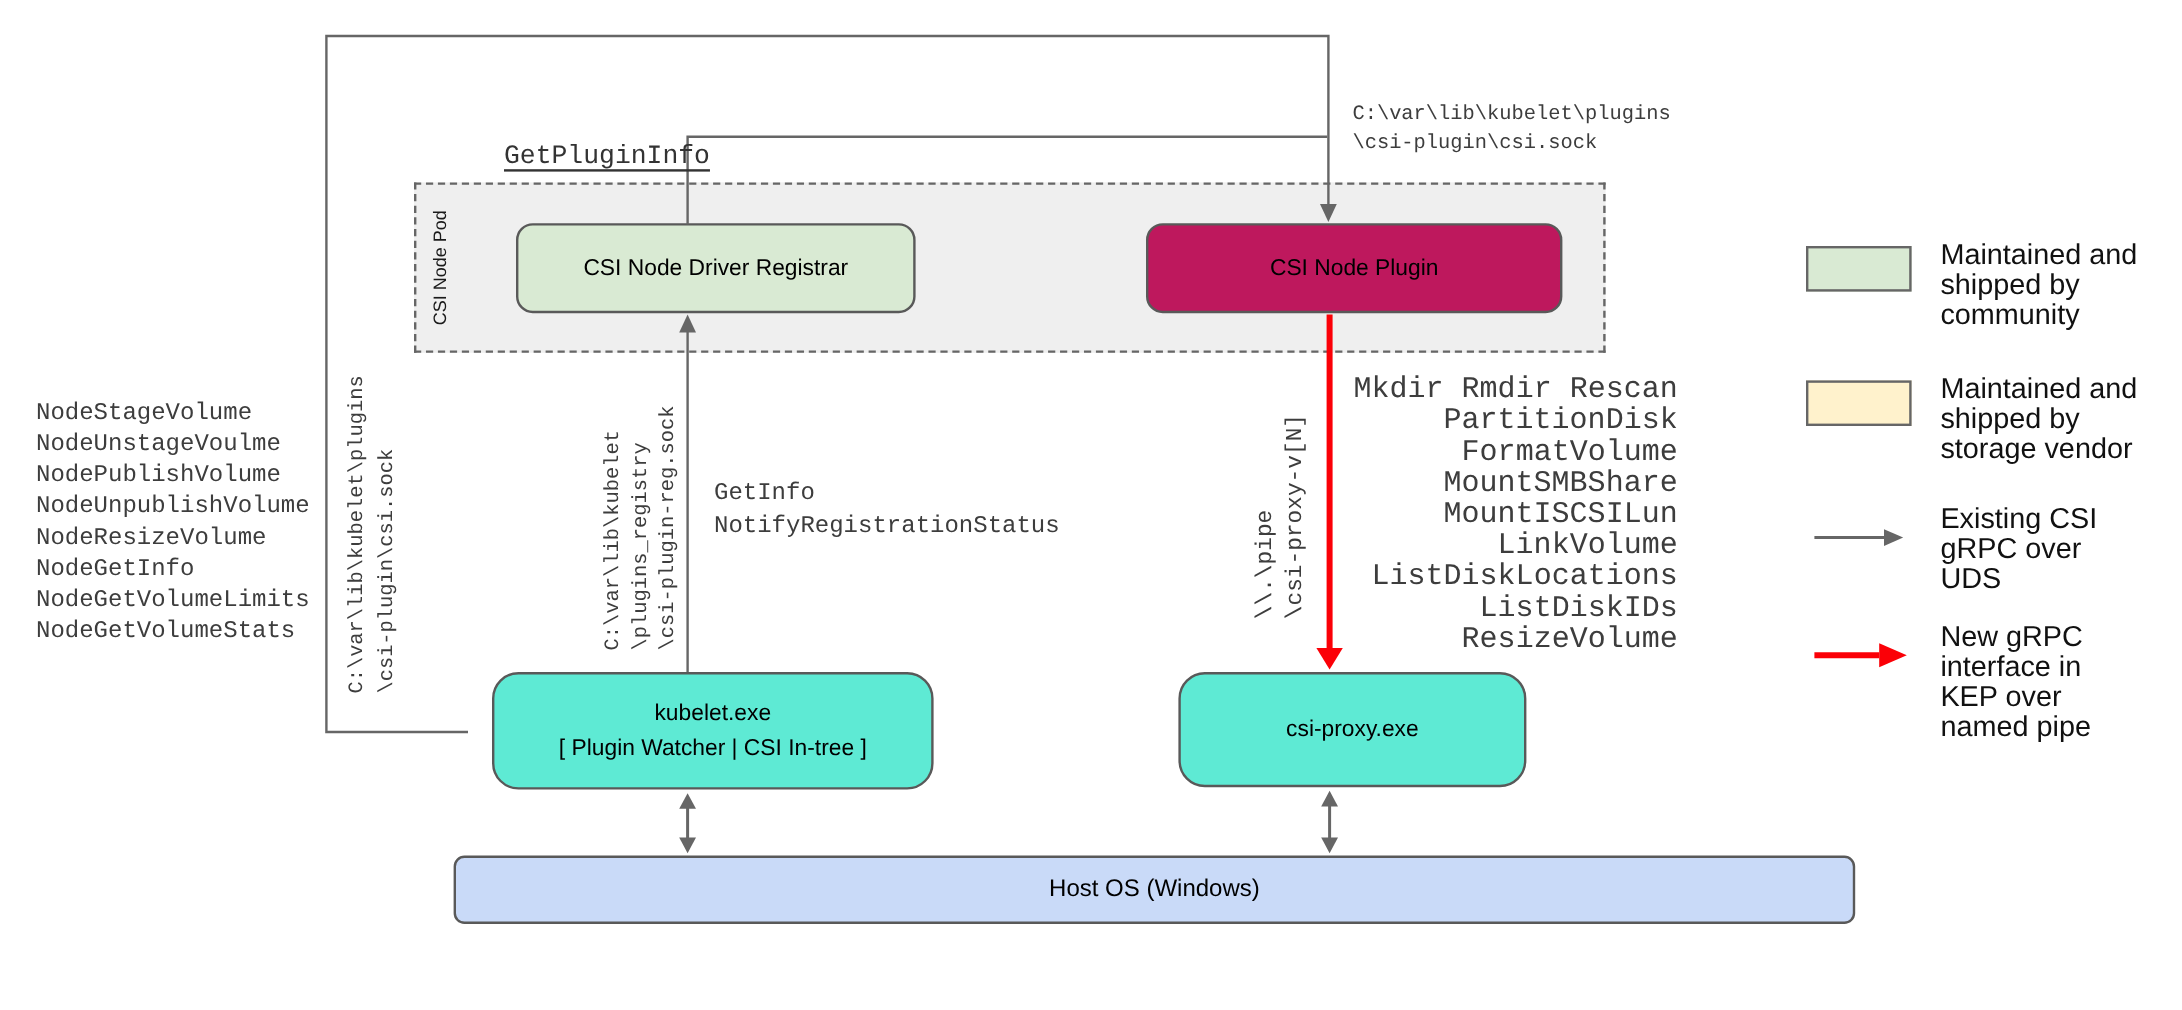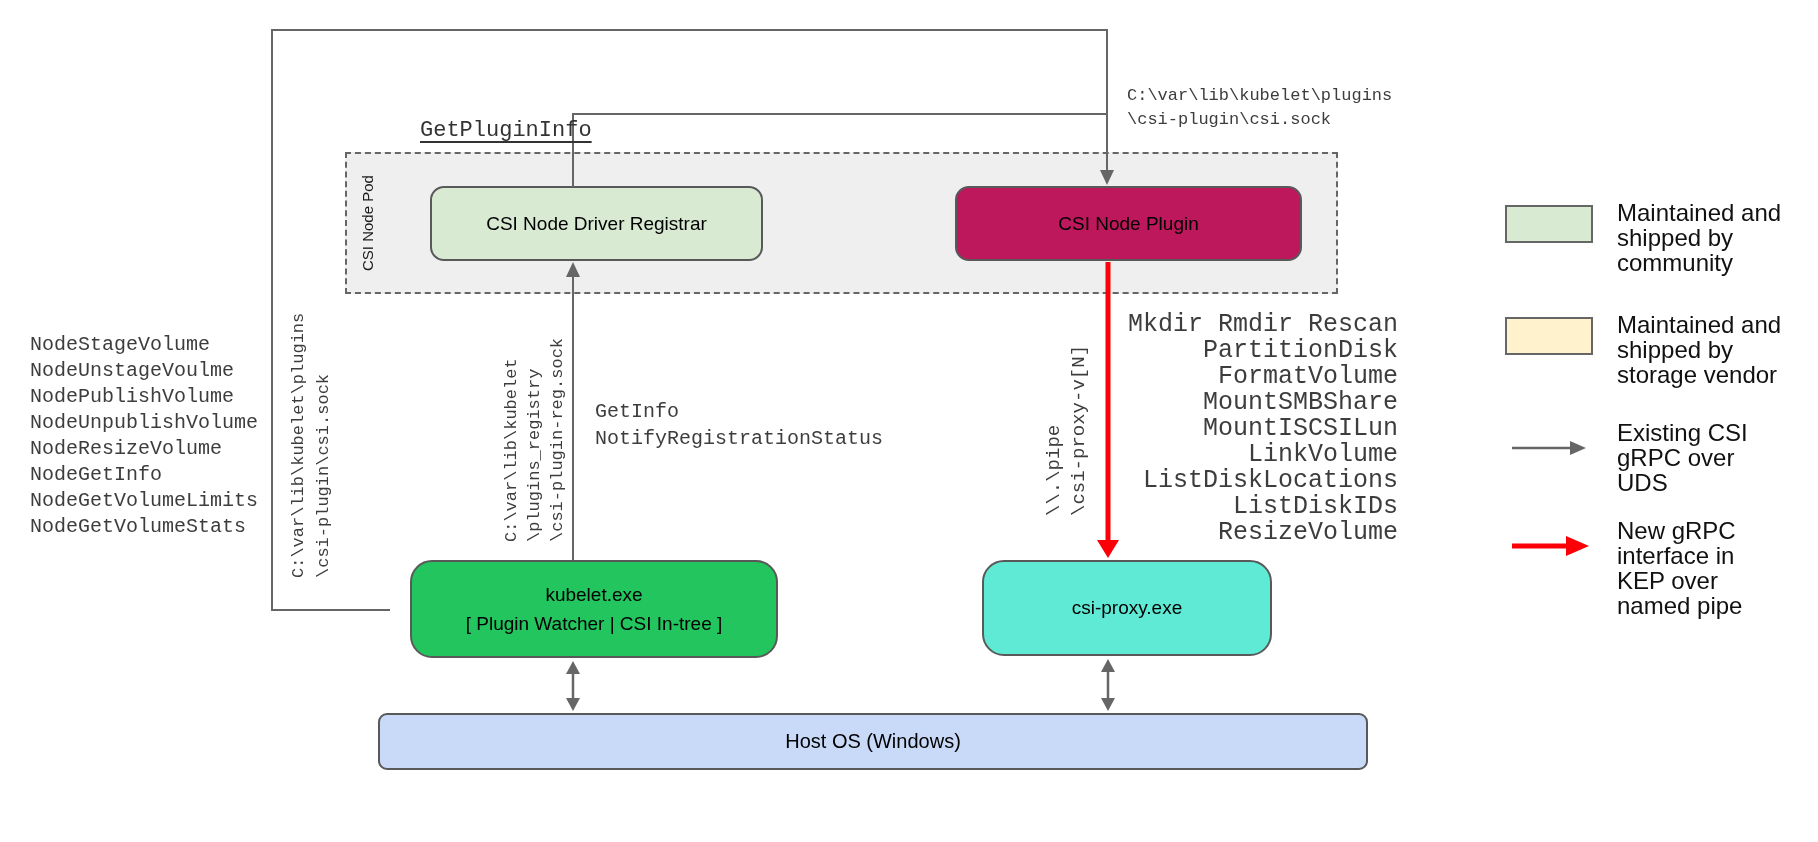--- a/index.html
+++ b/index.html
@@ -20,23 +20,23 @@
     display:flex;align-items:center;justify-content:center;
     writing-mode:vertical-rl;transform:rotate(180deg);
     font-size:15px;color:#1a1a1a;
   }
   .node-box{
     display:flex;align-items:center;justify-content:center;text-align:center;
     box-sizing:border-box;border:2px solid #595959;color:#000;margin-left:20px;
   }
   .registrar{left:410px;top:186px;width:333px;height:75px;background:#d9ead3;border-radius:14px;font-size:19px;}
   .plugin{left:935px;top:186px;width:347px;height:75px;background:#be185d;border-radius:14px;font-size:19px;}
-  .kubelet{left:390px;top:560px;width:368px;height:98px;background:#22c55e;border-radius:22px;font-size:19px;line-height:29px;}
+  .kubelet{left:390px;top:560px;width:368px;height:98px;background:#5eead4;border-radius:22px;font-size:19px;line-height:29px;}
   .csiproxy{left:962px;top:560px;width:290px;height:96px;background:#5eead4;border-radius:22px;font-size:19px;}
-  .hostos{left:358px;top:713px;width:990px;height:57px;background:#c9daf8;border-radius:9px;font-size:20px;}
+  .hostos{left:358px;top:713px;width:1168px;height:57px;background:#c9daf8;border-radius:9px;font-size:20px;}
   
   .overlay{left:0;top:0;width:1818px;height:842px;pointer-events:none;}
   
   .getplugininfo{
     left:420px;top:118px;font-size:22px;color:#333;
     text-decoration-line:underline;text-decoration-style:wavy;
     text-decoration-color:#e03535;text-decoration-thickness:1px;text-underline-offset:5px;text-decoration:underline;
   }
   .csisock-path{left:1127px;top:84px;font-size:17px;line-height:24px;}
   .node-calls{left:30px;top:332px;width:240px;text-align:left;font-size:20px;line-height:26px;}

